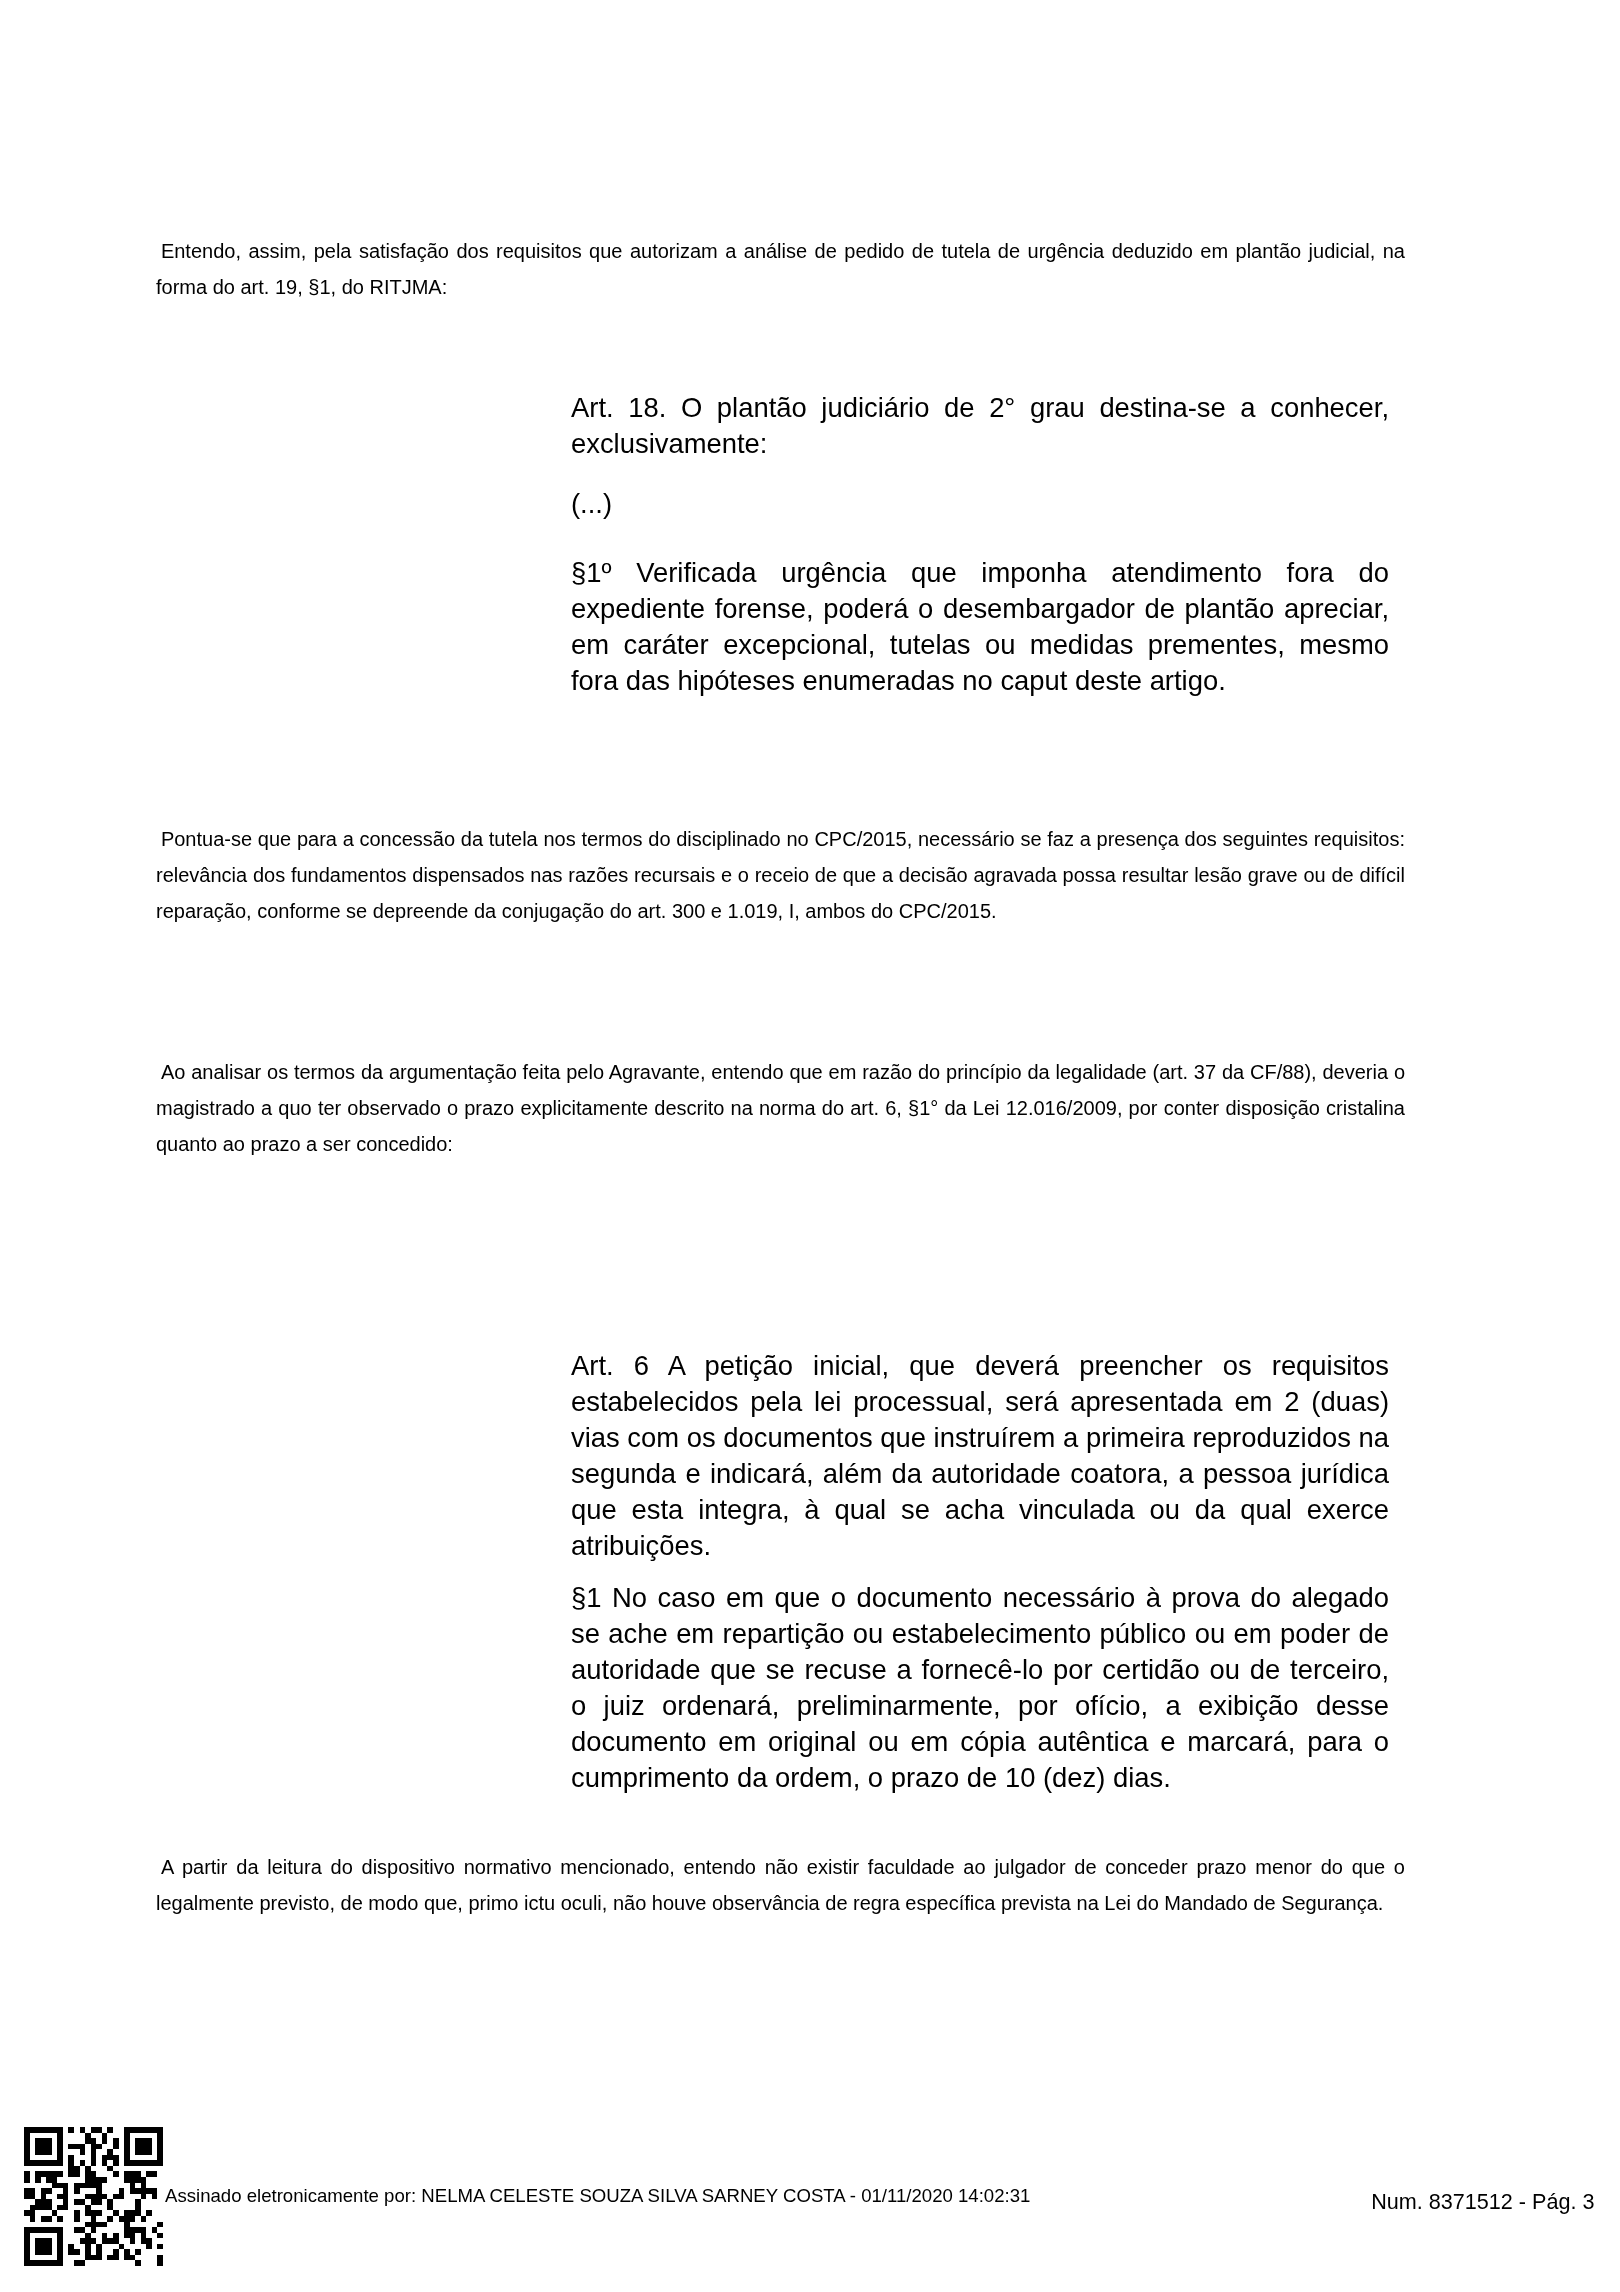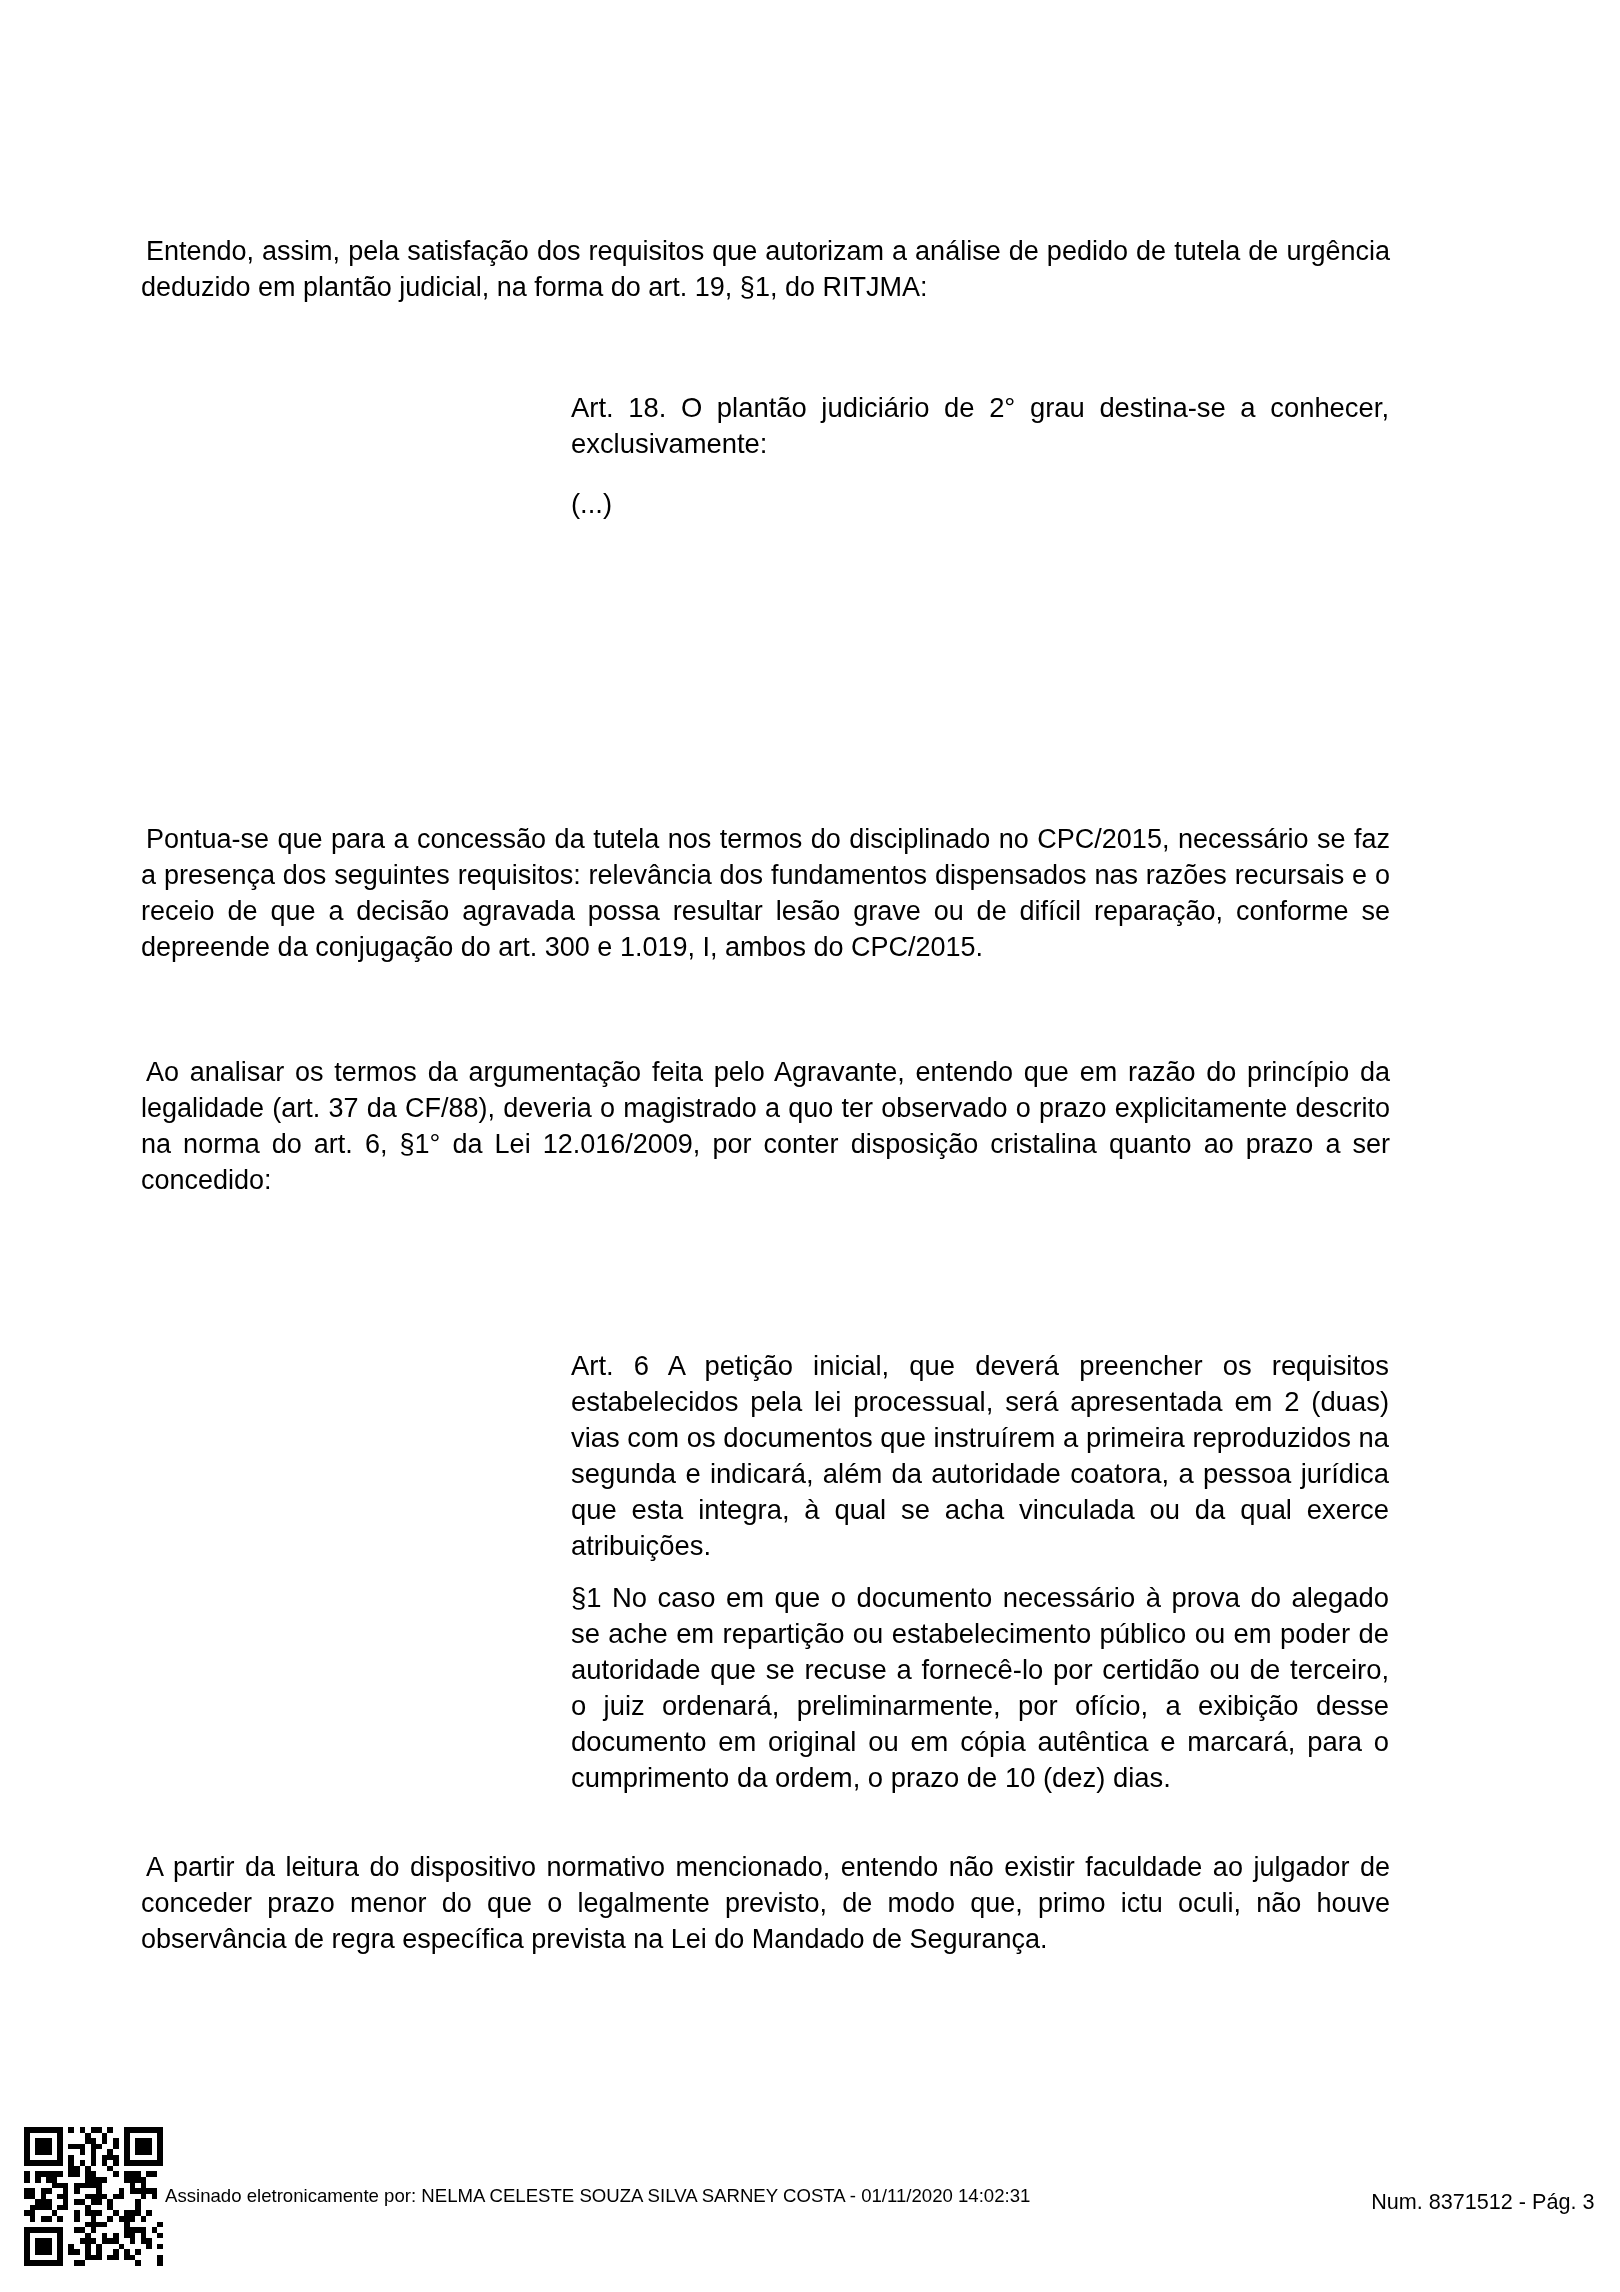--- a/index.html
+++ b/index.html
@@ -1,22 +1,22 @@
 <!DOCTYPE html>
 <html><head>
 <meta charset="utf-8">
 <style>
   html,body{margin:0;padding:0;background:#ffffff;}
   .page{
     position:relative;width:1620px;height:2293px;background:#ffffff;
     font-family:"Liberation Sans",sans-serif;color:#000000;overflow:hidden;
   }
   .par{
-    position:absolute;left:141px;width:1249px;
-    font-size:27px;line-height:36px;text-align:justify;text-indent:4.9px;
+    position:absolute;left:156px;width:1249px;
+    font-size:20px;line-height:36px;text-align:justify;text-indent:4.9px;
   }
   .quote{
     position:absolute;left:571px;width:818px;
     font-size:27.4px;line-height:36px;text-align:justify;
   }
   .b0{top:233px}
   .b1{top:390px}
   .b2{top:486px}
   .b3{top:555px}
   .b4{top:821px}
@@ -37,20 +37,21 @@
   }
 </style>
 </head>
 <body>
 
 <div class="page">
 
   <div class="par b0">Entendo, assim, pela satisfação dos requisitos que autorizam a análise de pedido de tutela de urgência deduzido em plantão judicial, na forma do art. 19, §1, do RITJMA:</div>
   <div class="quote b1">Art. 18. O plantão judiciário de 2° grau destina-se a conhecer, exclusivamente:</div>
   <div class="quote b2">(...)</div>
+  <div class="quote b3">§1º Verificada urgência que imponha atendimento fora do expediente forense, poderá o desembargador de plantão apreciar, em caráter excepcional, tutelas ou medidas prementes, mesmo fora das hipóteses enumeradas no caput deste artigo.</div>
   <div class="par b4">Pontua-se que para a concessão da tutela nos termos do disciplinado no CPC/2015, necessário se faz a presença dos seguintes requisitos: relevância dos fundamentos dispensados nas razões recursais e o receio de que a decisão agravada possa resultar lesão grave ou de difícil reparação, conforme se depreende da conjugação do art. 300 e 1.019, I, ambos do CPC/2015.</div>
   <div class="par b5">Ao analisar os termos da argumentação feita pelo Agravante, entendo que em razão do princípio da legalidade (art. 37 da CF/88), deveria o magistrado a quo ter observado o prazo explicitamente descrito na norma do art. 6, §1° da Lei 12.016/2009, por conter disposição cristalina quanto ao prazo a ser concedido:</div>
   <div class="quote b6">Art. 6 A petição inicial, que deverá preencher os requisitos estabelecidos pela lei processual, será apresentada em 2 (duas) vias com os documentos que instruírem a primeira reproduzidos na segunda e indicará, além da autoridade coatora, a pessoa jurídica que esta integra, à qual se acha vinculada ou da qual exerce atribuições.</div>
   <div class="quote b7">§1 No caso em que o documento necessário à prova do alegado se ache em repartição ou estabelecimento público ou em poder de autoridade que se recuse a fornecê-lo por certidão ou de terceiro, o juiz ordenará, preliminarmente, por ofício, a exibição desse documento em original ou em cópia autêntica e marcará, para o cumprimento da ordem, o prazo de 10 (dez) dias.</div>
   <div class="par b8">A partir da leitura do dispositivo normativo mencionado, entendo não existir faculdade ao julgador de conceder prazo menor do que o legalmente previsto, de modo que, primo ictu oculi, não houve observância de regra específica prevista na Lei do Mandado de Segurança.</div>
 
   <div class="qr" aria-hidden="true">
     <svg viewBox="0 0 25 25" xmlns="http://www.w3.org/2000/svg">
         <g id="qr-modules" fill="#000000">
           <rect x="0" y="0" width="1" height="1"></rect>

